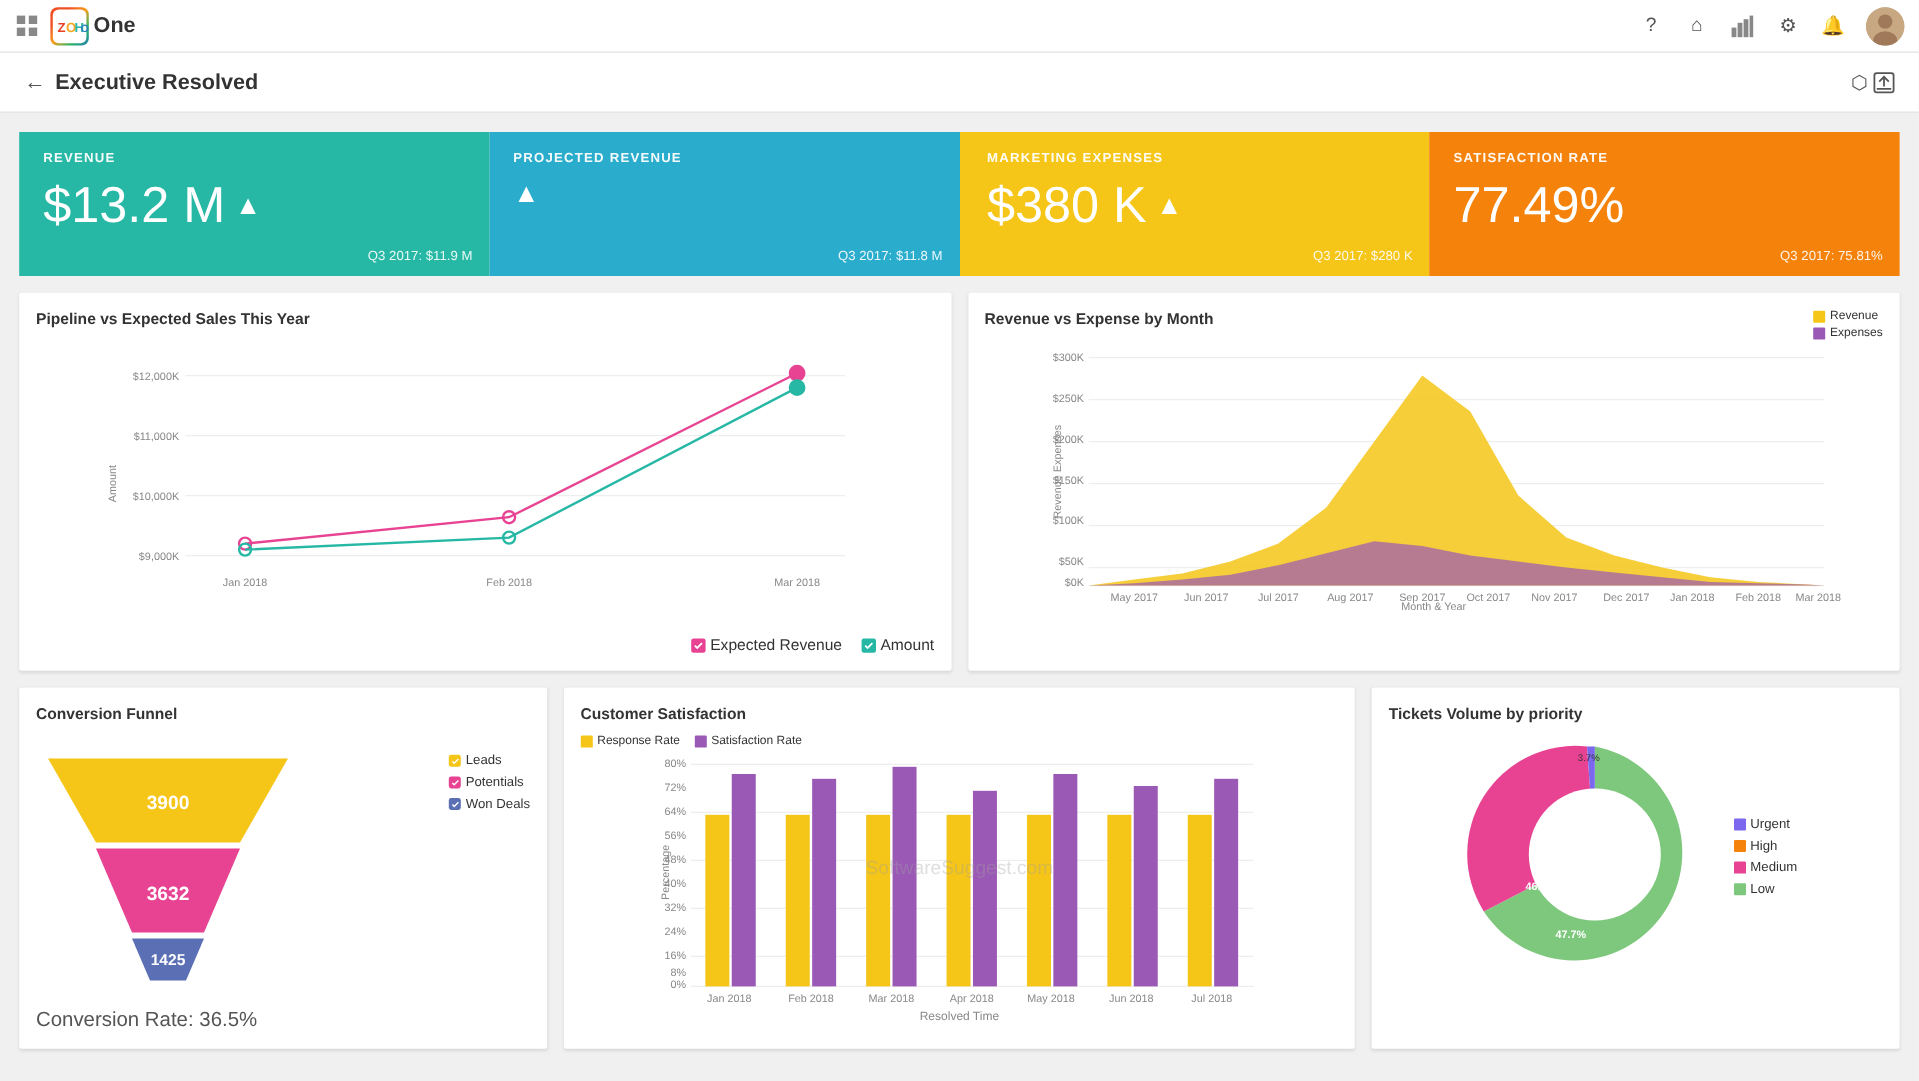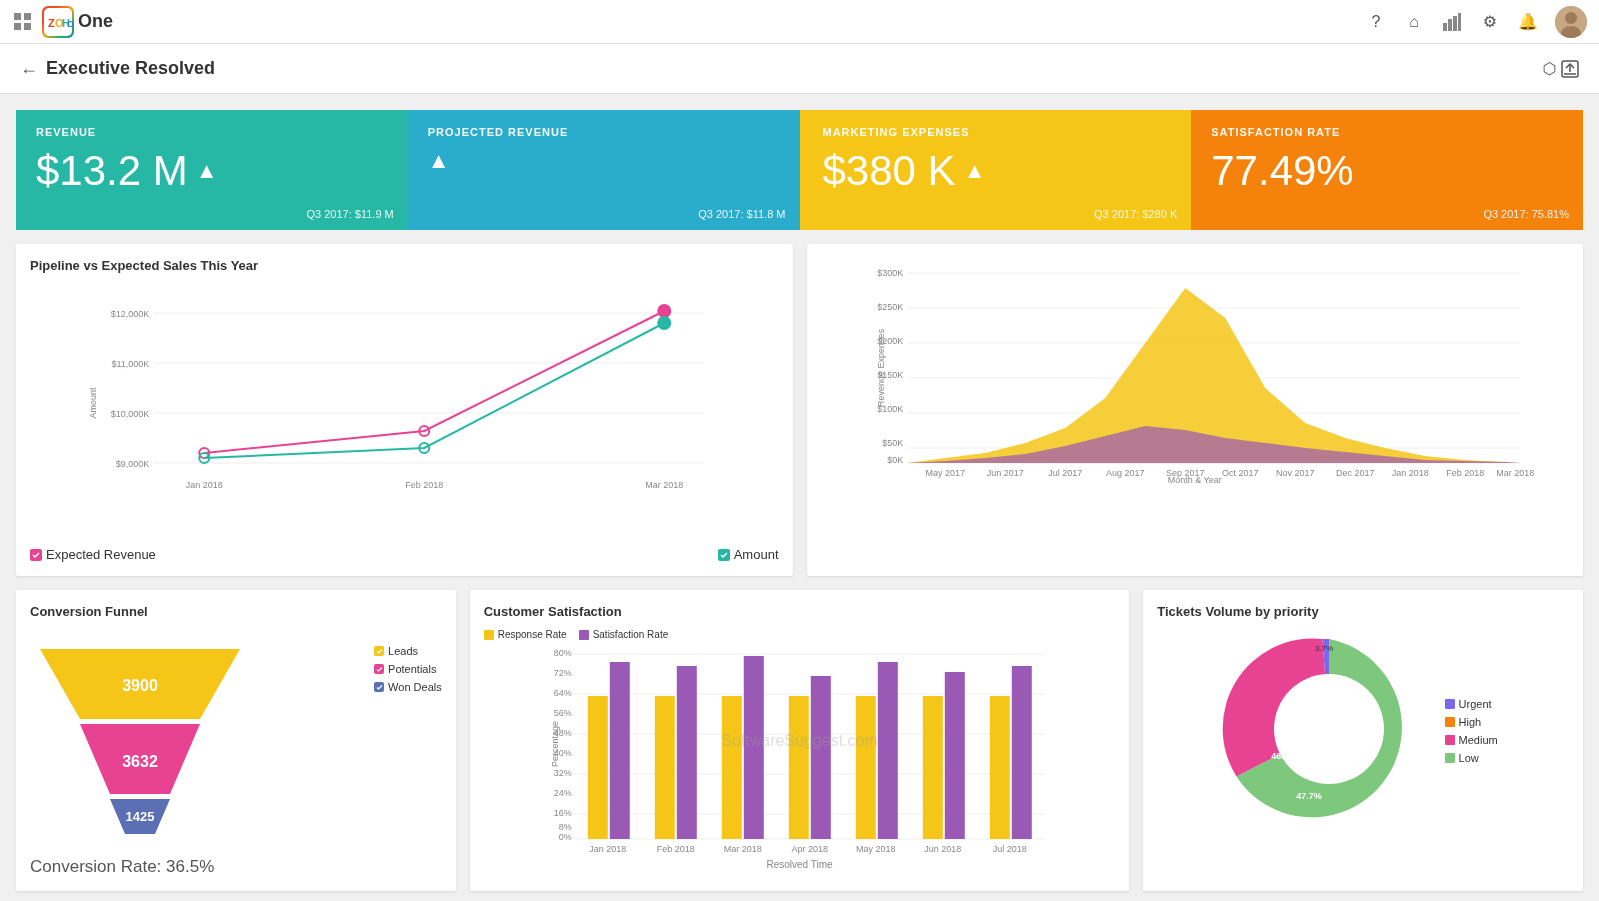--- a/index.html
+++ b/index.html
@@ -186,41 +186,54 @@
         <polyline points="120,170 340,148 580,28" fill="none" stroke="#e84393" stroke-width="2"></polyline>
         <circle cx="120" cy="170" r="5" fill="none" stroke="#e84393" stroke-width="2"></circle>
         <circle cx="340" cy="148" r="5" fill="none" stroke="#e84393" stroke-width="2"></circle>
         <circle cx="580" cy="28" r="6" fill="#e84393" stroke="#e84393" stroke-width="2"></circle>
 
         <polyline points="120,175 340,165 580,40" fill="none" stroke="#26b8a5" stroke-width="2"></polyline>
         <circle cx="120" cy="175" r="5" fill="none" stroke="#26b8a5" stroke-width="2"></circle>
         <circle cx="340" cy="165" r="5" fill="none" stroke="#26b8a5" stroke-width="2"></circle>
         <circle cx="580" cy="40" r="6" fill="#26b8a5" stroke="#26b8a5" stroke-width="2"></circle>
       </svg>
-      <div style="display:flex;justify-content:space-between;gap:16px;margin-top:21px;">
+      <div style="display:flex;justify-content:flex-end;gap:16px;margin-top:4px;">
         <div class="legend-item">
           <div style="width:12px;height:12px;background:#e84393;border-radius:2px;display:flex;align-items:center;justify-content:center;">
             <svg width="8" height="8">
                 <path d="M1 4 L3 6 L7 2" stroke="#fff" stroke-width="1.5" fill="none"></path>
               </svg>
           </div>
           <span>Expected Revenue</span>
         </div>
         <div class="legend-item">
           <div style="width:12px;height:12px;background:#26b8a5;border-radius:2px;display:flex;align-items:center;justify-content:center;">
             <svg width="8" height="8">
                 <path d="M1 4 L3 6 L7 2" stroke="#fff" stroke-width="1.5" fill="none"></path>
               </svg>
           </div>
           <span>Amount</span>
         </div>
       </div>
     </div>
 
     <div class="chart-card">
+      <div style="display:flex;justify-content:space-between;align-items:flex-start;">
+        <div class="chart-title">Revenue vs Expense by Month</div>
+        <div style="display:flex;flex-direction:column;gap:3px;font-size:10px;">
+          <div class="legend-item">
+            <div style="width:10px;height:10px;background:#f5c518;border-radius:1px;"></div>
+            <span>Revenue</span>
+          </div>
+          <div class="legend-item">
+            <div style="width:10px;height:10px;background:#9b59b6;border-radius:1px;"></div>
+            <span>Expenses</span>
+          </div>
+        </div>
+      </div>
       <svg width="100%" height="220" viewBox="0 0 660 220">
 
         <text x="38" y="18" text-anchor="end" class="axis-label">$300K</text>
         <text x="38" y="52" text-anchor="end" class="axis-label">$250K</text>
         <text x="38" y="86" text-anchor="end" class="axis-label">$200K</text>
         <text x="38" y="120" text-anchor="end" class="axis-label">$150K</text>
         <text x="38" y="154" text-anchor="end" class="axis-label">$100K</text>
         <text x="38" y="188" text-anchor="end" class="axis-label">$50K</text>
         <text x="38" y="205" text-anchor="end" class="axis-label">$0K</text>
 

